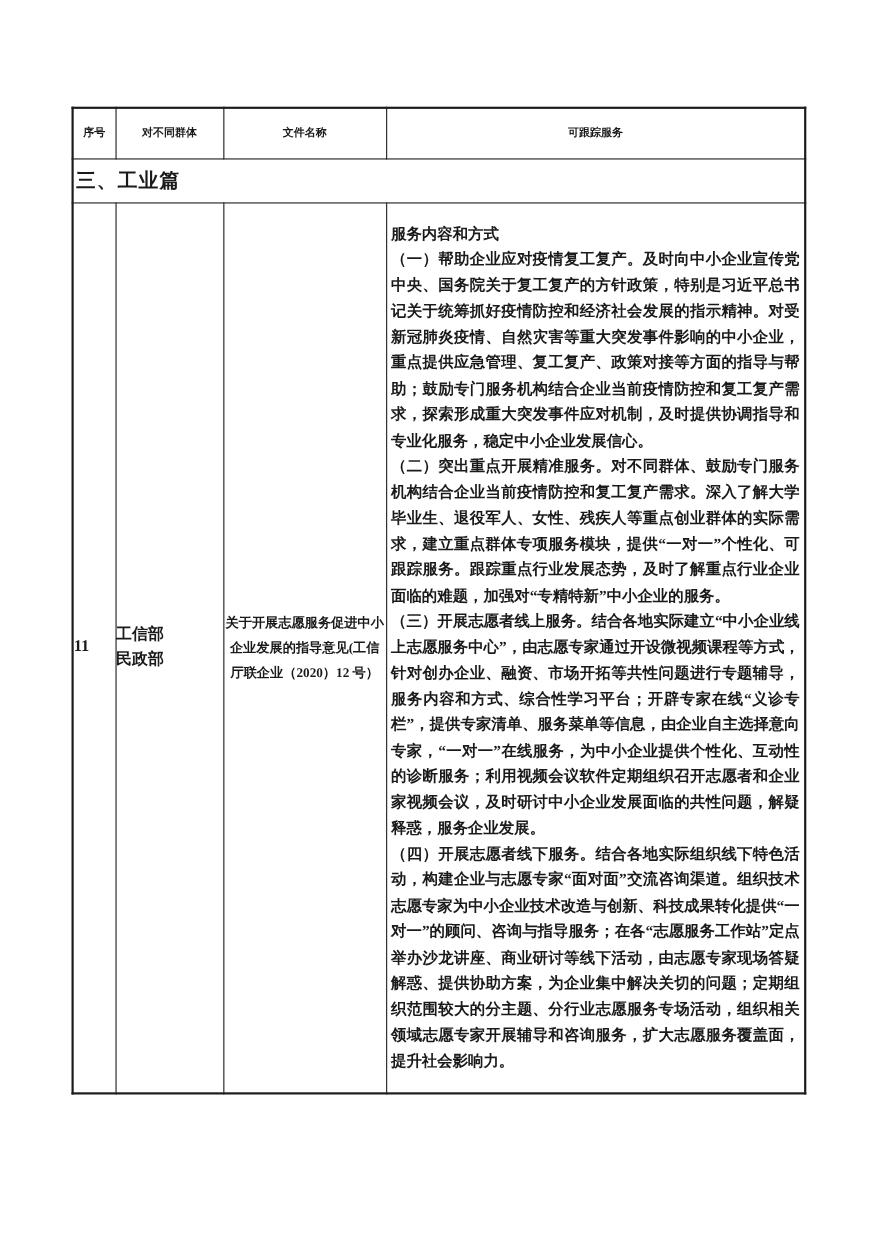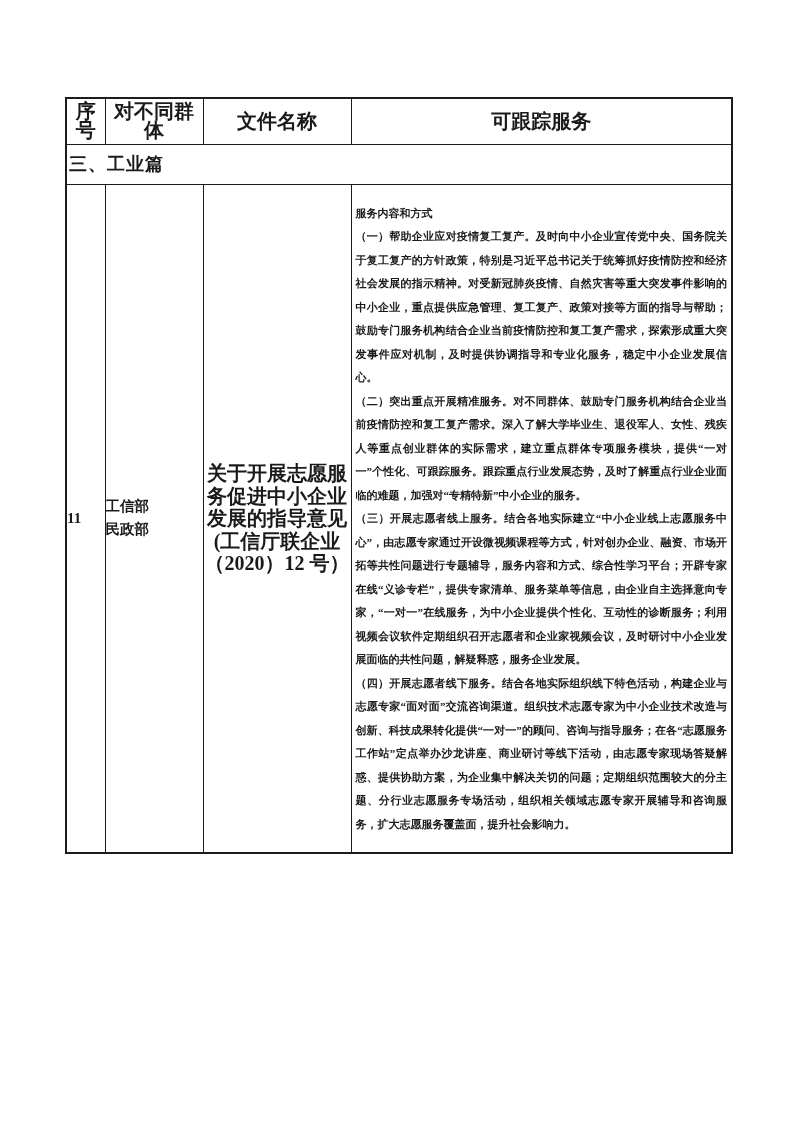--- a/index.html
+++ b/index.html
@@ -26,21 +26,21 @@
   }
 
   table.policy-table th,
   table.policy-table td {
     border: 1.5px solid #1c1c1c;
     vertical-align: middle;
   }
 
   tr.header-row th {
     height: 46px;
-    font-size: 20px;
+    font-size: 10px;
     text-align: center;
     line-height: 19px;
     padding: 2px;
   }
 
   tr.section-row td {
     height: 40px;
     text-align: left;
     font-size: 18px;
     letter-spacing: 1px;
@@ -53,30 +53,30 @@
   }
 
   td.agency-cell {
     font-size: 14.5px;
     padding-left: 0;
     line-height: 23px;
   }
 
   td.docname-cell {
     text-align: center;
-    font-size: 20px;
+    font-size: 12px;
     line-height: 22.5px;
     padding: 2px 1px;
     margin-top: 24px;
   }
 
   td.content-cell {
     vertical-align: top;
     padding: 17px 4px 16px 4px;
-    font-size: 11px;
+    font-size: 14px;
     line-height: 23.5px;
   }
 
   td.content-cell p {
     text-align: justify;
     text-justify: inter-character;
     margin: 0;
   }
 
   .page-number {

